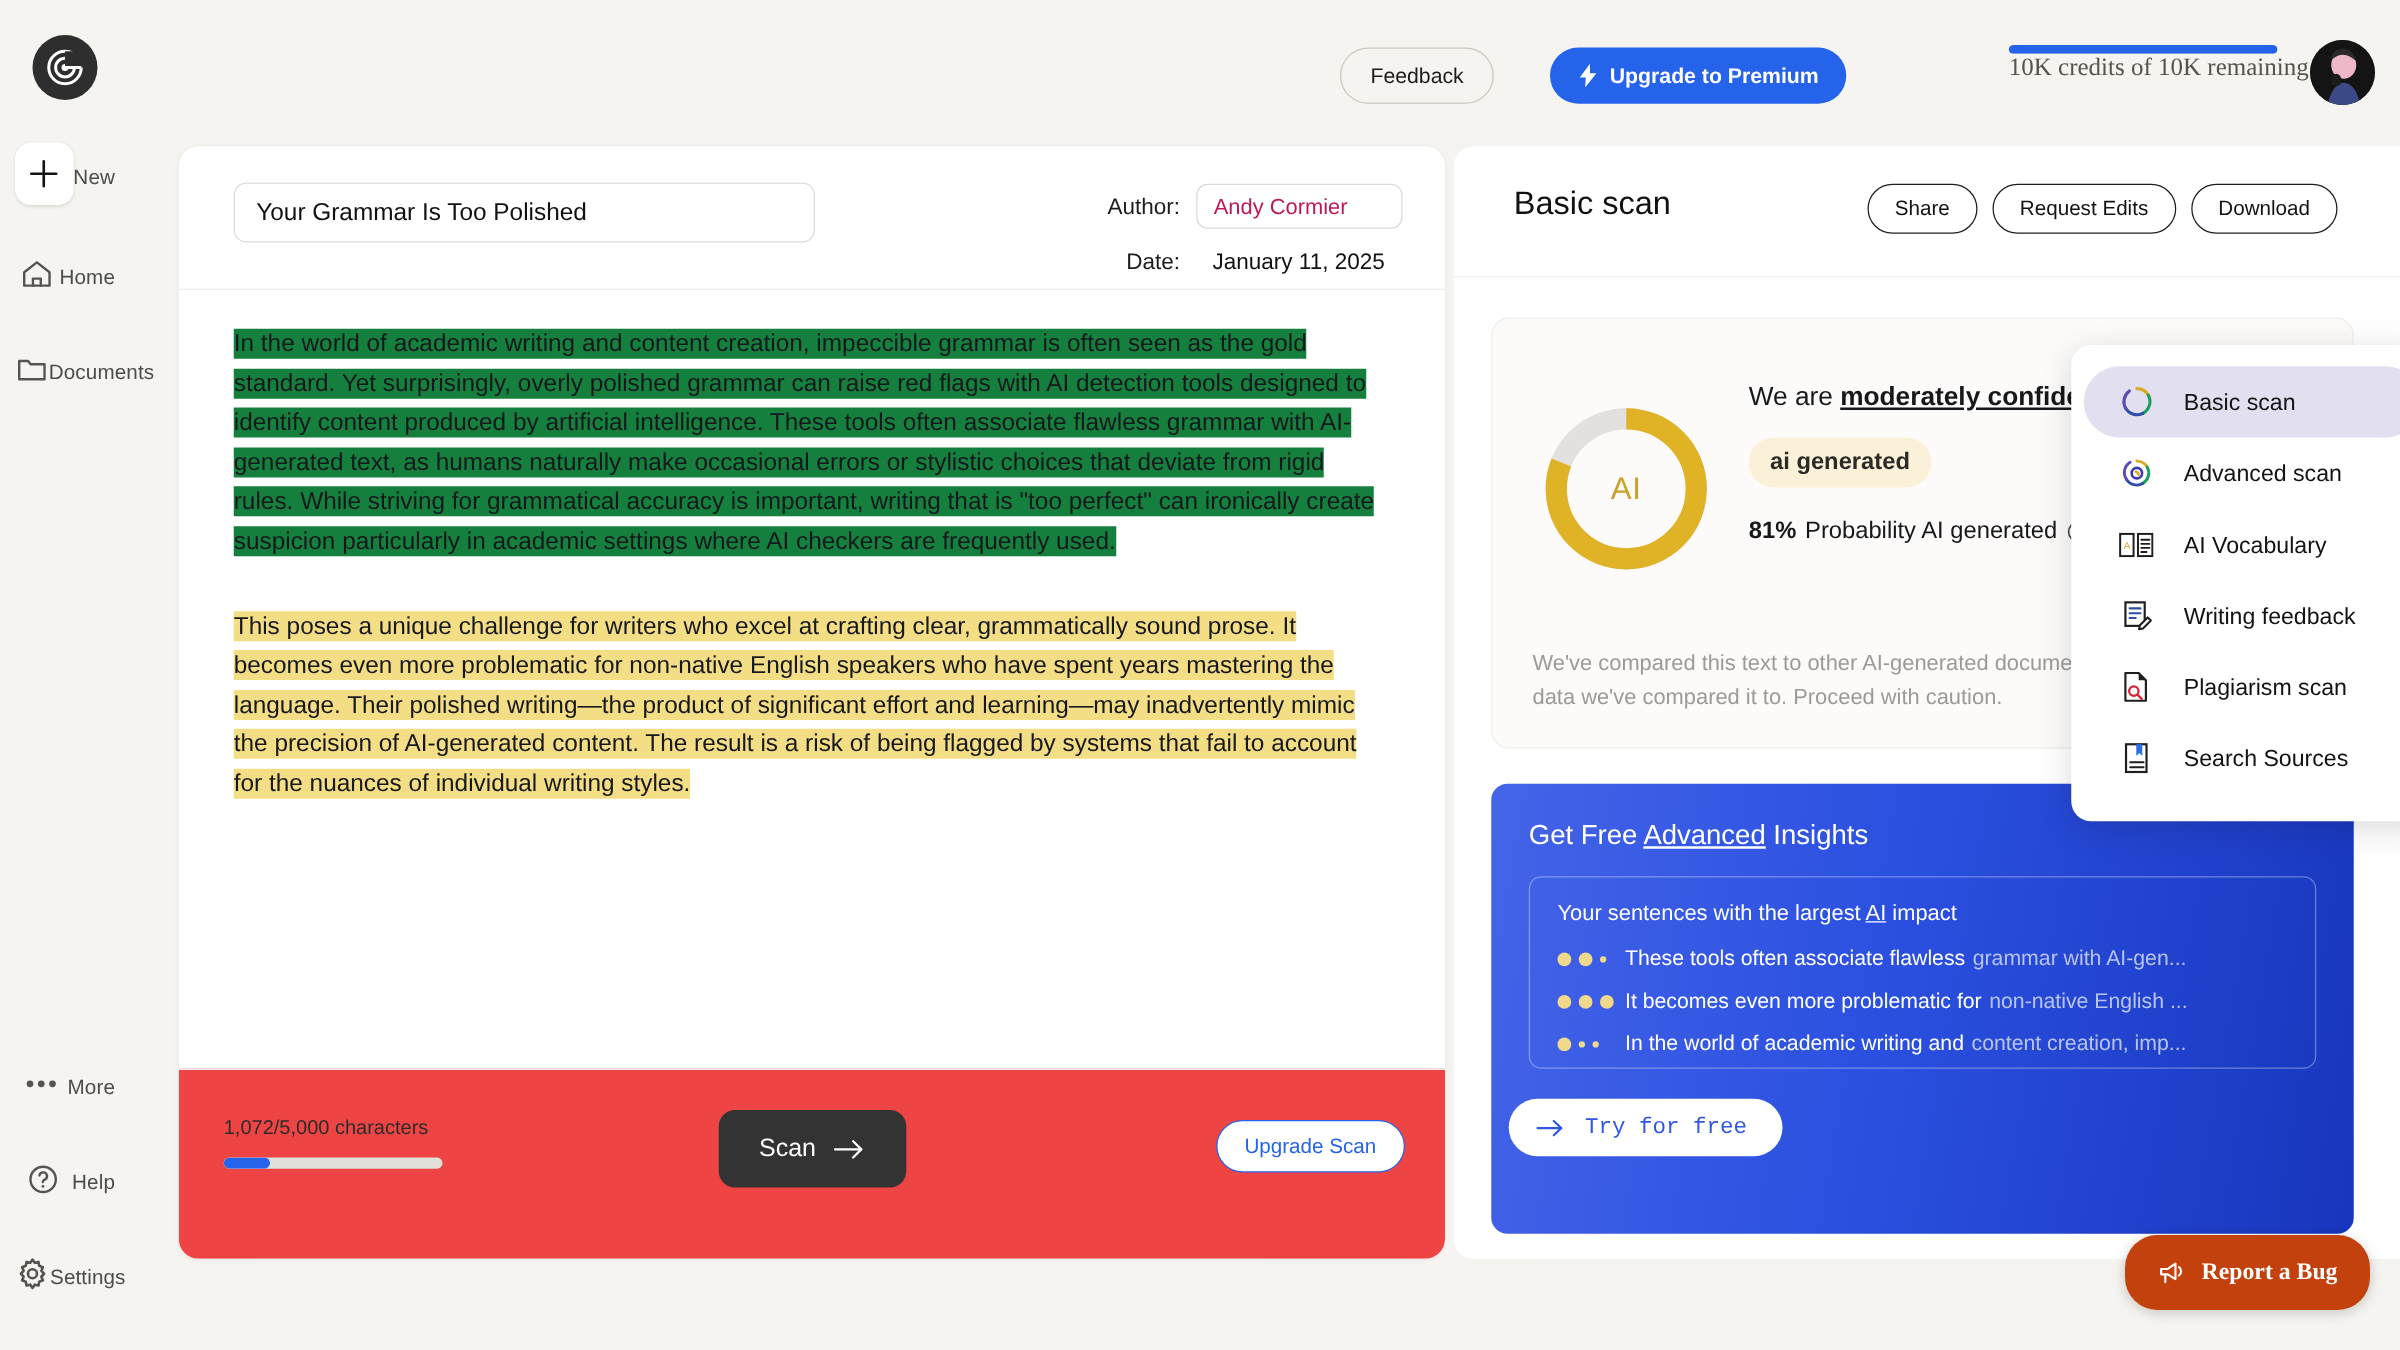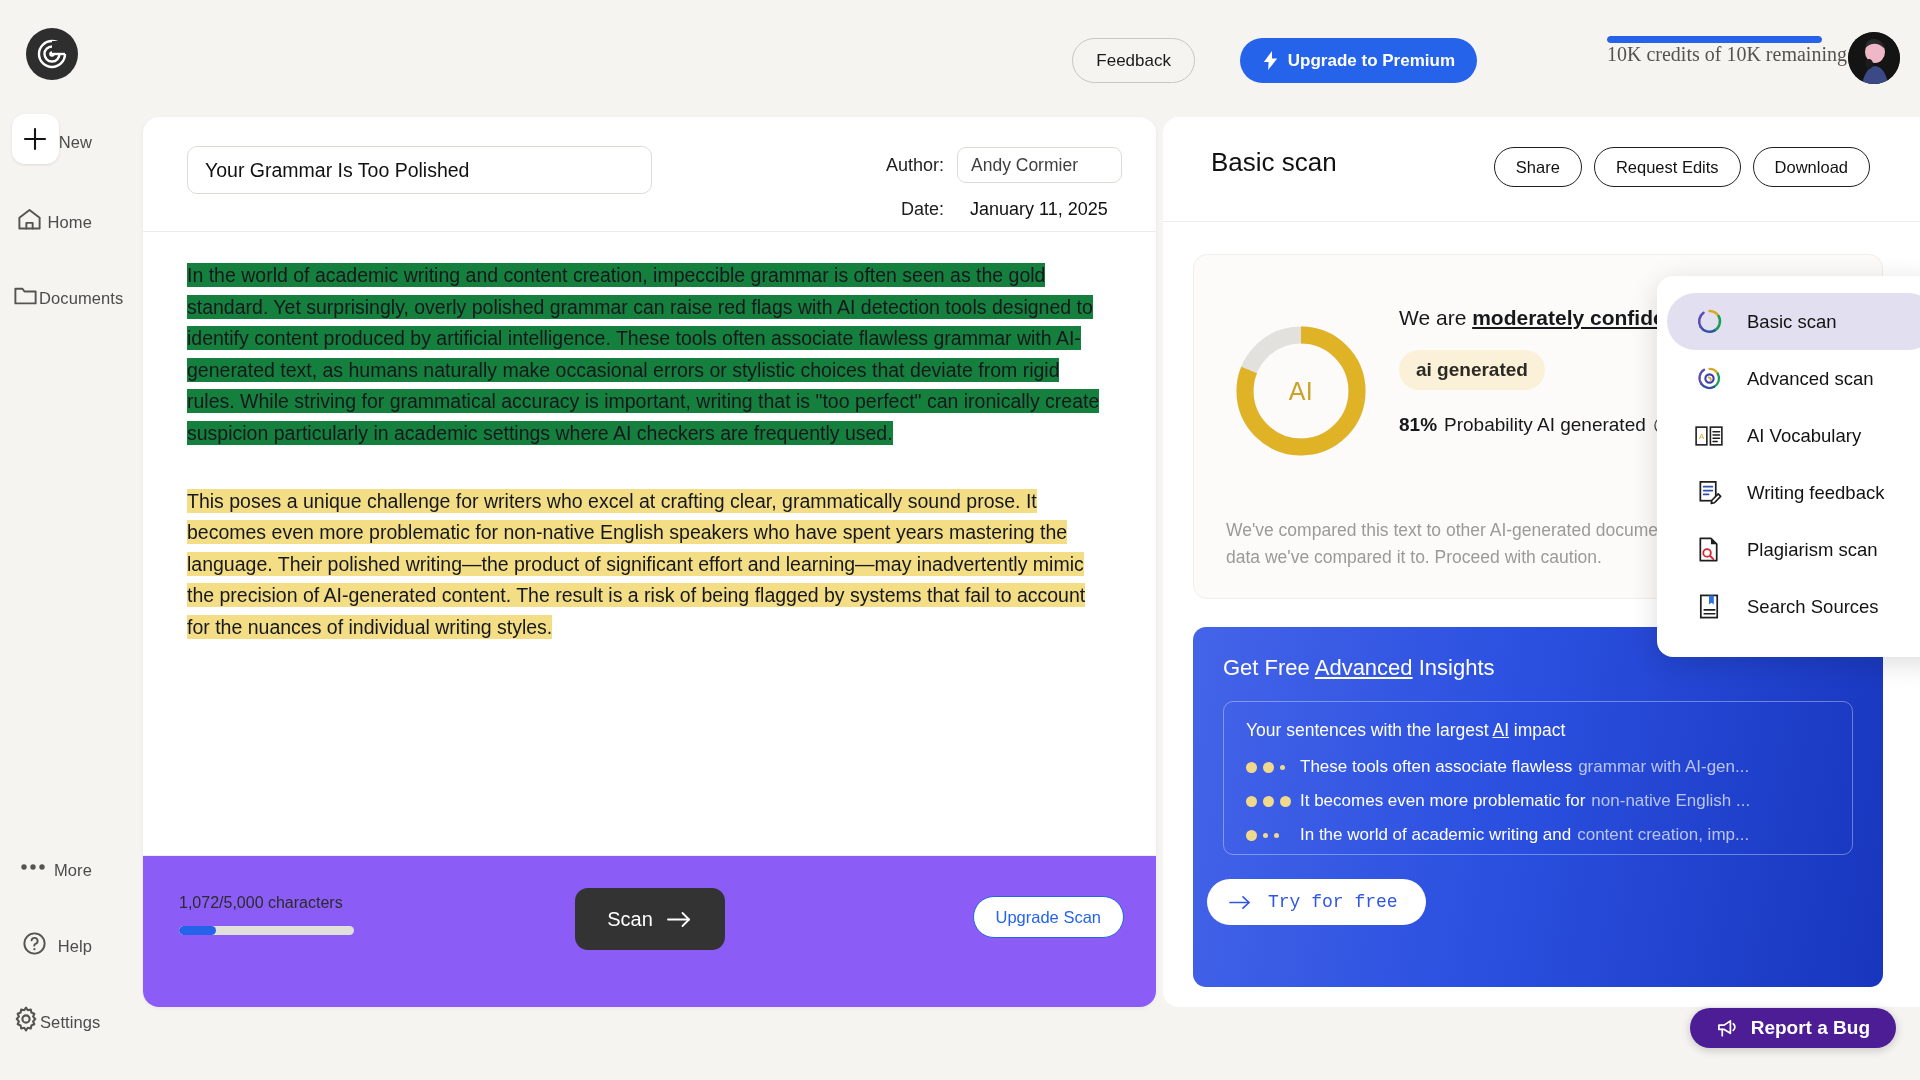--- a/index.html
+++ b/index.html
@@ -102,40 +102,40 @@
   }
   .meta { position: absolute; right: 34px; top: 30px; }
   .meta-row {
     display: flex; align-items: center; justify-content: flex-end;
     height: 36px; margin-bottom: 8px;
   }
   .meta-label { font-size: 18px; color: #1d1d1d; margin-right: 13px; }
   .author-input {
     width: 165px; height: 36px; border: 1px solid #dedbd6;
     border-radius: 9px; padding: 0 13px; font-size: 17.5px;
-    color: #404040; font-family: "Liberation Sans", sans-serif; background:#fff;
+    color: #be185d; font-family: "Liberation Sans", sans-serif; background:#fff;
   }
   .date-value {
     width: 165px; font-size: 18px; color: #111;
     padding-left: 13px;
   }
   .editor-body {
     padding: 28px 44px 0 44px; height: 620px; overflow: hidden;
   }
   .doc-p {
     font-size: 19.5px; line-height: 31.6px; color: #16181d;
     margin-bottom: 36px;
   }
   .hl { background: #15803d; padding: 1px 0; box-decoration-break: clone;
         -webkit-box-decoration-break: clone; }
   .hl.s2 { background: #f3dd85; }
 
   .editor-foot {
     position: absolute; left: 0; bottom: 0; width: 100%; height: 152px;
-    border-top: 1px solid #f0eeec; background: #8b5cf6;
+    border-top: 1px solid #f0eeec; background: #ef4444;
   }
   .charcount {
     position: absolute; left: 36px; top: 38px;
     font-size: 16px; color: #2b2b2b;
   }
   .char-bar {
     position: absolute; left: 36px; top: 70px;
     width: 175px; height: 9px; border-radius: 5px; background: #e2e0da;
     overflow: hidden;
   }
@@ -273,24 +273,24 @@
   .dd-item.active { background: #e2dff0; }
   .dd-ic {
     width: 32px; height: 32px; margin-right: 22px;
     display: flex; align-items: center; justify-content: center;
   }
   .dd-label { font-size: 18.5px; color: #131313; white-space: nowrap; }
 
   
   .report-bug {
     position: absolute; right: 24px; bottom: 32px;
-    height: 40px; padding: 0 26px; border-radius: 26px;
-    background: #4c1d95; color: #fff; border: none; cursor: pointer;
+    height: 60px; padding: 0 26px; border-radius: 26px;
+    background: #c2410c; color: #fff; border: none; cursor: pointer;
     font-size: 19px; font-weight: bold;
-    font-family: Liberation Sans, sans-serif;
+    font-family: Liberation Serif, serif;
     display: flex; align-items: center; gap: 12px;
     box-shadow: 0 2px 10px rgba(0,0,0,.2);
   }
 </style>
 </head>
 <body>
 
 <div class="app">
 
   <div class="sidebar">

